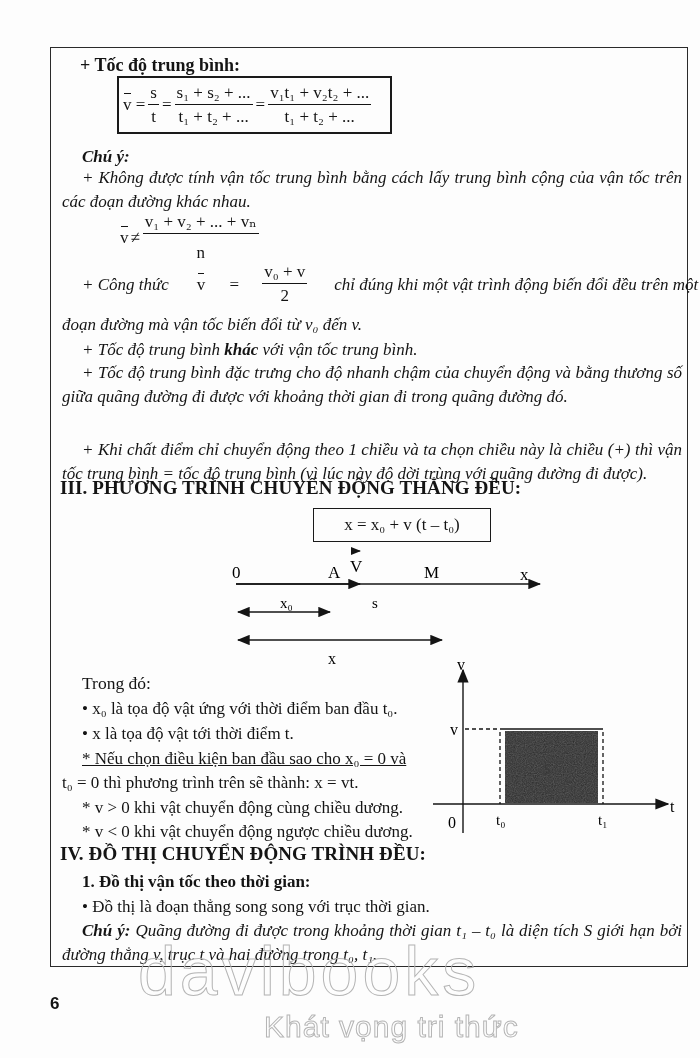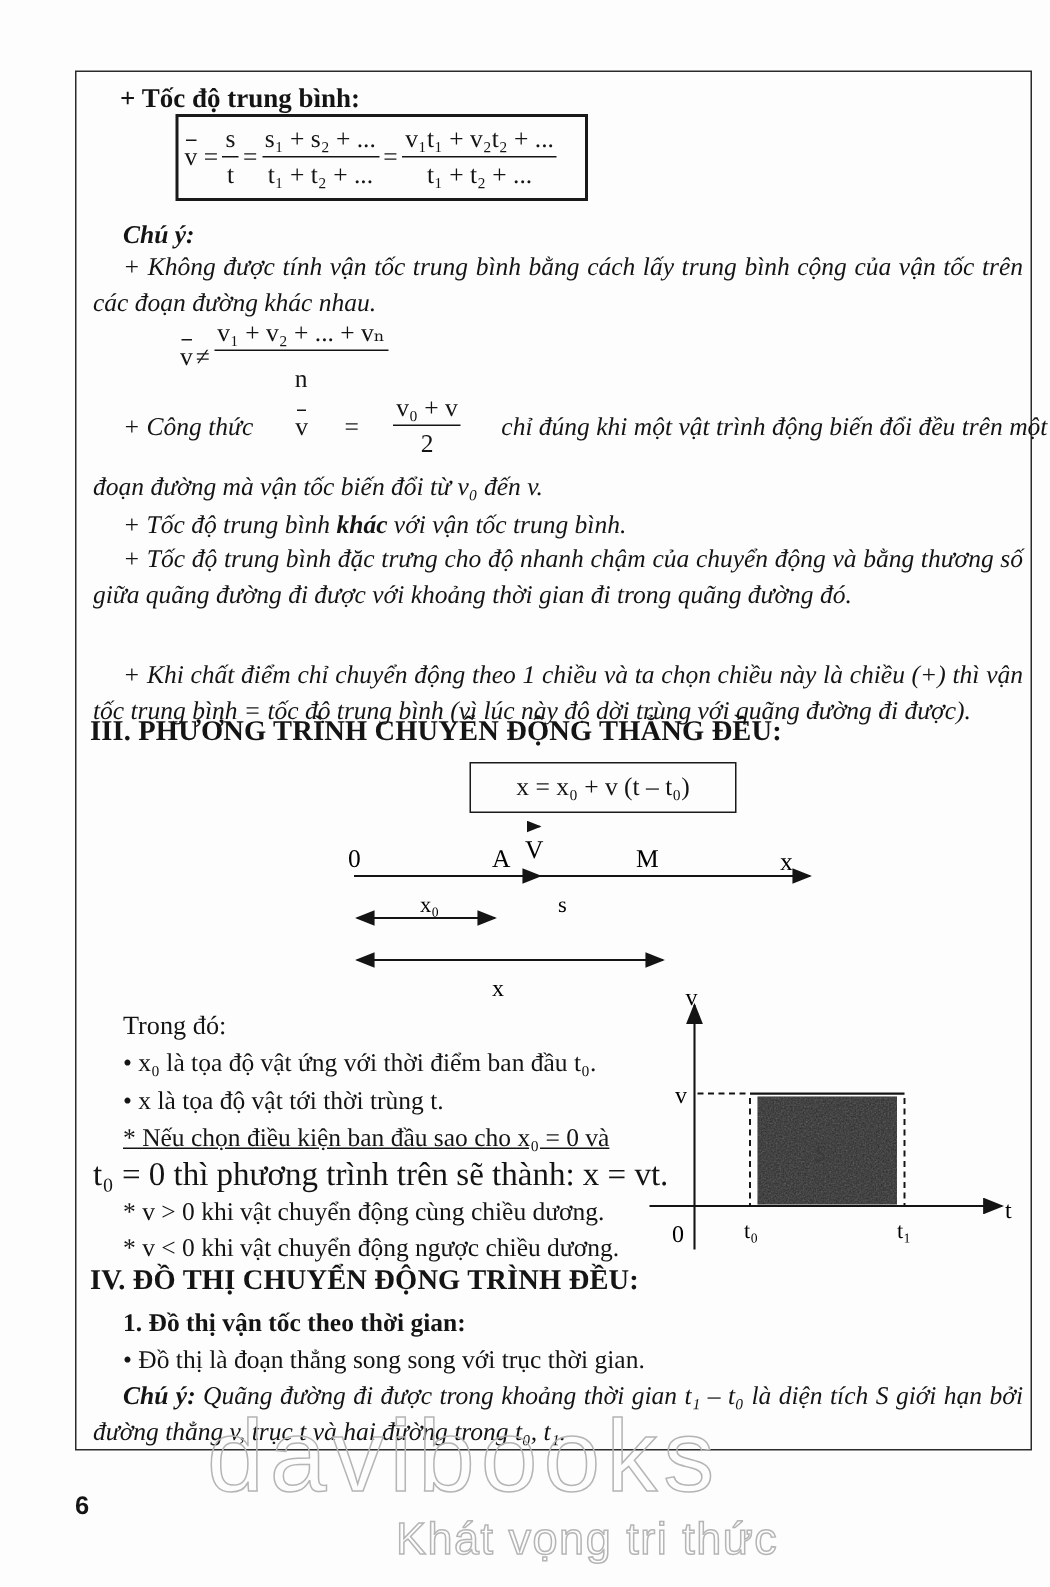--- a/index.html
+++ b/index.html
@@ -107,23 +107,23 @@
   <text x="300" y="40" font-size="17">x</text>
   <line x1="18" y1="72" x2="110" y2="72" stroke="#141414" stroke-width="1.3" marker-start="url(#ahs)" marker-end="url(#ah)"></line>
   <text x="60" y="68" font-size="15">x₀</text>
   <text x="152" y="68" font-size="15">s</text>
   <line x1="18" y1="100" x2="222" y2="100" stroke="#141414" stroke-width="1.3" marker-start="url(#ahs)" marker-end="url(#ah)"></line>
   <text x="108" y="124" font-size="16">x</text>
 </svg>
 
 <div class="abs txt" style="left:82px; top:671px; font-size:17.5px;">Trong đó:</div>
 <div class="abs txt" style="left:82px; top:697px; font-size:17px;">• <span>x₀ là tọa độ vật ứng với thời điểm ban đầu t₀.</span></div>
-<div class="abs txt" style="left:82px; top:722px; font-size:17px;">• <span>x là tọa độ vật tới thời trùng t.</span></div>
+<div class="abs txt" style="left:82px; top:722px; font-size:17px;">• <span>x là tọa độ vật tới thời điểm t.</span></div>
 <div class="abs txt" style="left:82px; top:747px; font-size:17px;text-decoration:underline;">* Nếu chọn điều kiện ban đầu sao cho x₀ = 0 và</div>
-<div class="abs txt" style="left:62px; top:771px; font-size:22px;">t₀ = 0 thì phương trình trên sẽ thành: x = vt.</div>
+<div class="abs txt" style="left:62px; top:771px; font-size:17px;">t₀ = 0 thì phương trình trên sẽ thành: x = vt.</div>
 <div class="abs txt" style="left:82px; top:796px; font-size:17px;">* v &gt; 0 khi vật chuyển động cùng chiều dương.</div>
 <div class="abs txt" style="left:82px; top:820px; font-size:17px;">* v &lt; 0 khi vật chuyển động ngược chiều dương.</div>
 
 <svg class="abs" style="left:430px; top:650px;" width="270" height="190">
   <defs>
     <marker id="ah2" markerWidth="10" markerHeight="8" refX="9" refY="4" orient="auto">
         <path d="M0,0 L10,4 L0,8 Z" fill="#141414"></path>
       </marker>
     <filter id="grain">
         <feTurbulence type="fractalNoise" baseFrequency="0.9" numOctaves="2" result="n"></feTurbulence>

